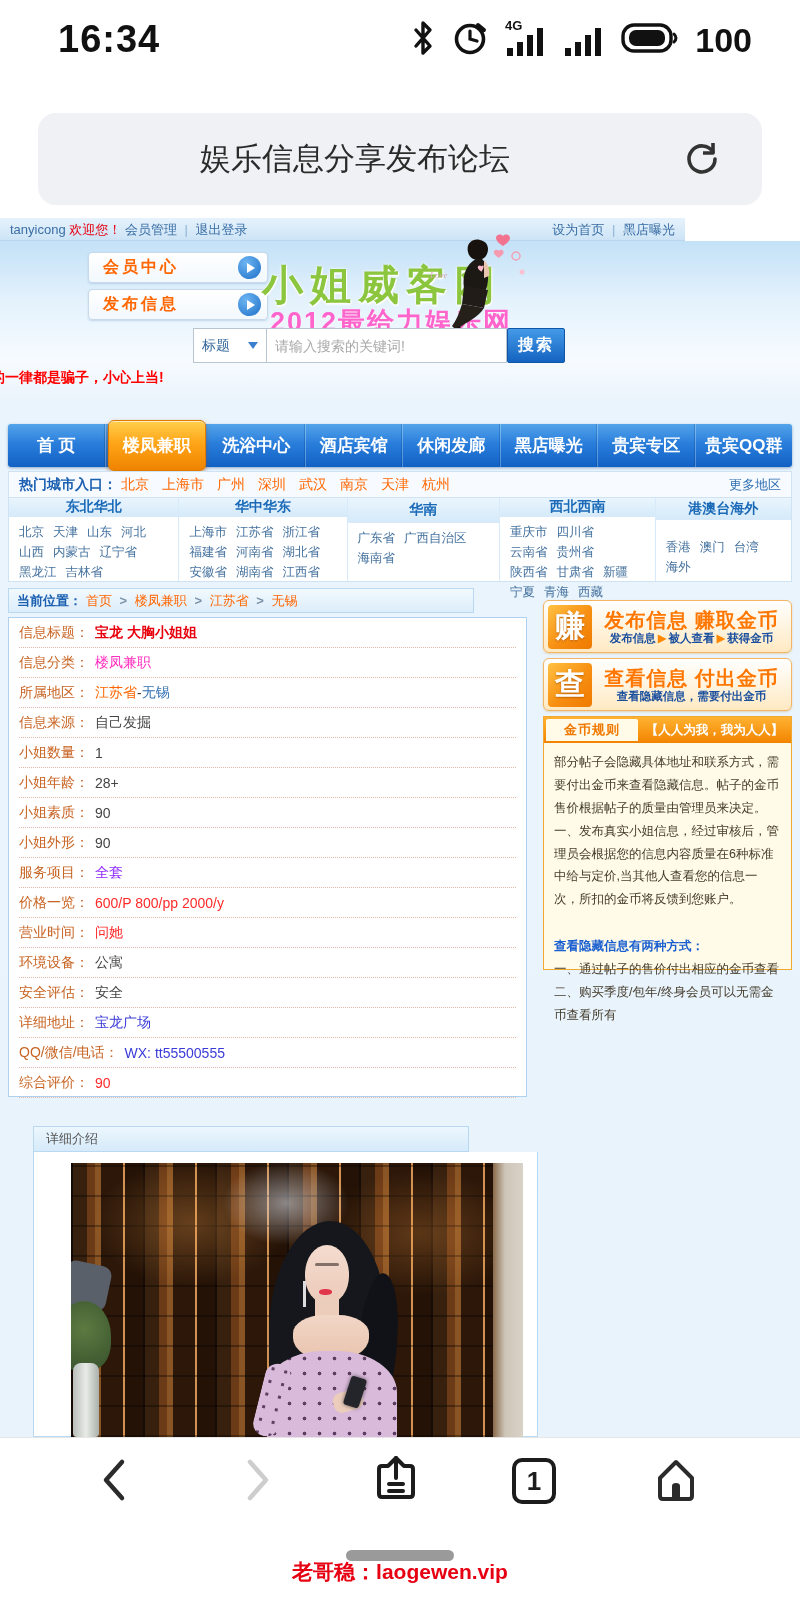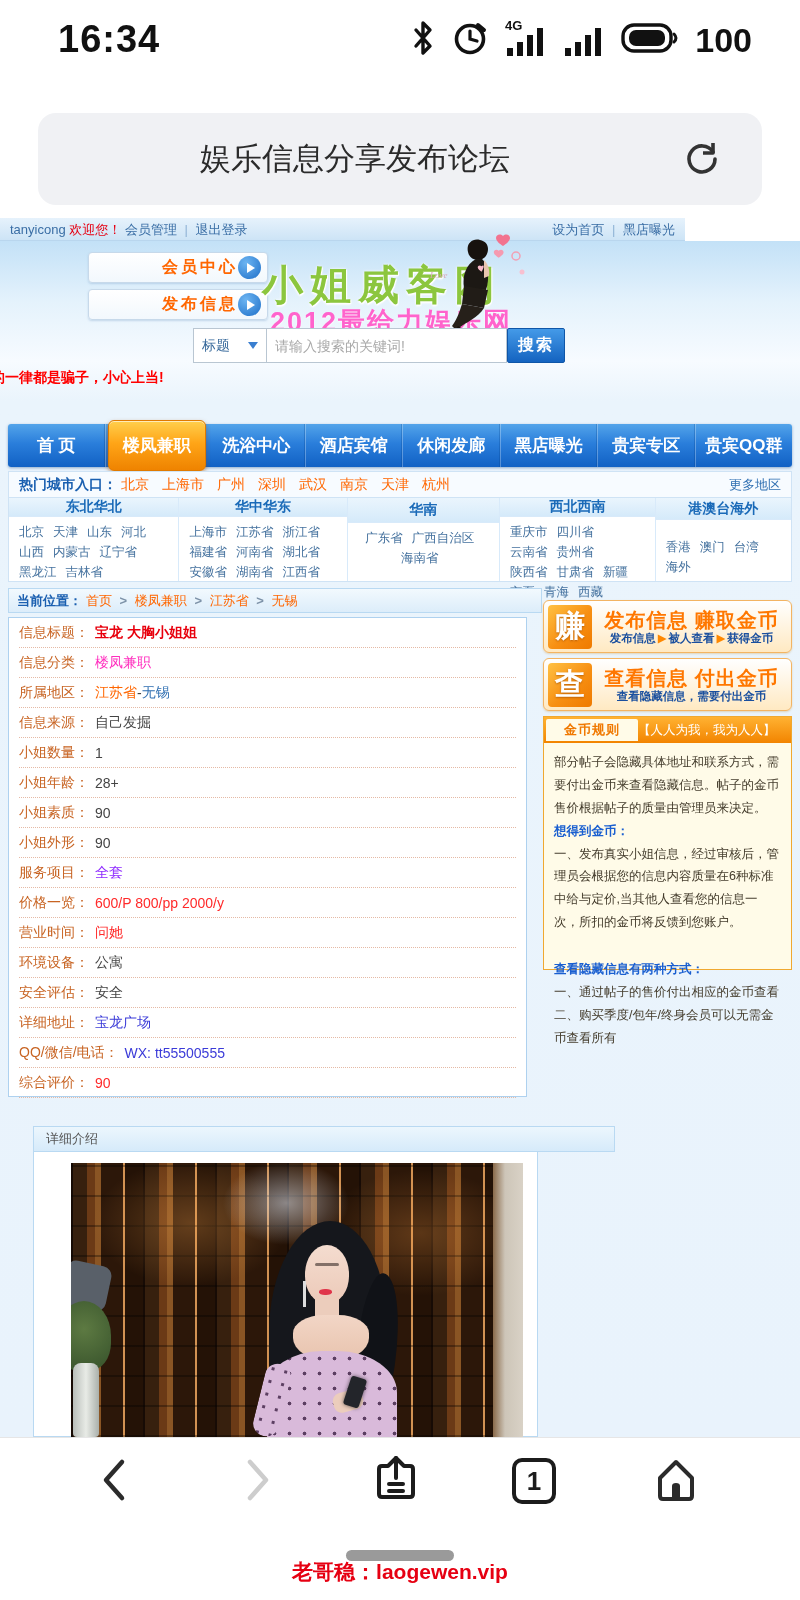--- a/index.html
+++ b/index.html
@@ -24,21 +24,21 @@
   .welcome-right { position:absolute; right:10px; top:3px; }
   .welcome-bar .uname { color:#3a6ea5; }
   .welcome-bar .hello { color:#e60012; }
   .welcome-bar a { color:#3a6ea5; text-decoration:none; }
   .welcome-bar .sep { color:#8fb3d5; margin:0 4px; }
 
   
   .page-bg { position:absolute; left:0; top:241px; width:800px; height:1196px; background:linear-gradient(180deg,#c3e1f7 0%,#e4f2fc 60px,#f7fbff 120px,#eaf4fc 160px,#e9f3fc 100%); }
 
   
-  .side-btn { position:absolute; left:88px; width:180px; height:31px; background:linear-gradient(#ffffff,#f2f8fd); border:1px solid #c7d9ea; border-radius:4px; box-shadow:0 1px 2px rgba(120,160,200,.35); display:flex; align-items:center;text-align:right; }
+  .side-btn { position:absolute; left:88px; width:180px; height:31px; background:linear-gradient(#ffffff,#f2f8fd); border:1px solid #c7d9ea; border-radius:4px; box-shadow:0 1px 2px rgba(120,160,200,.35); display:flex; align-items:center; }
   .side-btn .txt { flex:1; padding-left:14px; color:#ff6600; font-size:16px; font-weight:bold; letter-spacing:3px; }
   .play-circle { width:23px; height:23px; margin-right:6px; border-radius:50%; background:radial-gradient(circle at 35% 30%,#6db5f2,#1e6fc8); display:flex; align-items:center; justify-content:center; }
   .play-circle::after { content:""; display:block; width:0; height:0; border-left:8px solid #fff; border-top:5px solid transparent; border-bottom:5px solid transparent; margin-left:2px; }
 
   .logo-title { position:absolute; left:262px; top:258px; font-size:41px; font-weight:bold; color:#8cc63e; letter-spacing:7px; text-shadow:0 0 3px #fff,0 2px 2px rgba(255,255,255,.9),1px 1px 0 #fff; }
   .logo-sub { position:absolute; left:270px; top:304px; font-size:27px; font-weight:bold; color:#ff63cc; letter-spacing:2px; text-shadow:0 1px 2px #fff; }
   .logo-girl { position:absolute; left:428px; top:234px; width:100px; height:108px; }
 
   .search-row { position:absolute; left:193px; top:328px; height:35px; }
   .search-select { position:absolute; left:0; top:0; width:74px; height:35px; background:#fff; border:1px solid #b9c6d2; display:flex; align-items:center; justify-content:space-between; padding:0 8px; }
@@ -72,21 +72,21 @@
 
   
   .regions { position:absolute; left:8px; top:498px; width:784px; height:84px; background:#fff; border:1px solid #cfe3f5; border-top:none; display:flex; }
   .region-col { border-right:1px solid #d8eafa; display:flex; flex-direction:column; }
   .region-col:last-child { border-right:none; }
   .region-head { height:25px; background:linear-gradient(#eaf5fd,#d5eafa); border-bottom:1px solid #d8eafa; color:#1a6ab8; font-size:14px; font-weight:bold; display:flex; align-items:center; justify-content:center; cursor:pointer; }
   .region-body { flex:1; padding:5px 8px 4px 10px; font-size:12.5px; line-height:20px; }
   .region-body a { color:#44719e; text-decoration:none; margin-right:9px; display:inline-block; }
 
   
-  .breadcrumb { position:absolute; left:8px; top:588px; width:534px; height:25px; background:linear-gradient(#f2f9fe,#dcedfa); border:1px solid #b9d9f2; display:flex; align-items:center; font-size:13px; }
+  .breadcrumb { position:absolute; left:8px; top:588px; width:466px; height:25px; background:linear-gradient(#f2f9fe,#dcedfa); border:1px solid #b9d9f2; display:flex; align-items:center; font-size:13px; }
   .bc-label { margin-left:8px; color:#1a5fb0; font-weight:bold; }
   .breadcrumb a { color:#ff6600; text-decoration:none; margin:12px 4px; }
   .bc-sep { color:#7d92a8; font-weight:bold; }
 
   
   .info-panel { position:absolute; left:8px; top:617px; width:519px; height:480px; background:#fff; border:1px solid #aed1ef; }
   .info-row { height:30px; margin:0 10px; border-bottom:1px dotted #e5b9a5; display:flex; align-items:center; font-size:14px; }
   .info-label { color:#c86423; margin-right:6px; white-space:nowrap; }
   .v-redbold { color:#e8000d; font-weight:bold; }
   .v-red { color:#ff2a2a; }
@@ -101,27 +101,27 @@
   .banner { position:absolute; left:543px; width:249px; height:53px; background:linear-gradient(#ffffff,#ffe9c2); border:1px solid #f3b463; border-radius:6px; box-shadow:inset 0 1px 0 #fff,0 1px 2px rgba(200,140,40,.3); display:flex; align-items:center; }
   .banner-char { width:44px; height:44px; margin-left:4px; border-radius:4px; background:linear-gradient(135deg,#ffc143,#f78f12 55%,#ef7a00); color:#fff; font-size:30px; font-weight:bold; display:flex; align-items:center; justify-content:center; text-shadow:0 1px 2px rgba(150,70,0,.6); flex:0 0 auto; }
   .banner-right { flex:1; text-align:center; }
   .banner-title { color:#ff7700; font-size:20px; font-weight:bold; letter-spacing:1px; line-height:22px; }
   .banner-sub { color:#1a4f9e; font-size:11.5px; font-weight:bold; line-height:14px; }
   .banner-sub .arr { color:#ff8800; margin:0 2px; }
 
   .gold-panel { position:absolute; left:543px; top:716px; width:249px; height:254px; background:#fffbe8; border:1px solid #f0a830; }
   .gold-head { height:26px; background:linear-gradient(#ffb232,#f28400); display:flex; align-items:center; }
   .gold-tab { width:92px; height:22px; margin-left:2px; background:#fffbe8; border-radius:2px 2px 0 0; color:#f07800; font-size:13px; font-weight:bold; display:flex; align-items:center; justify-content:center; letter-spacing:1px; }
-  .gold-head-right { flex:1; color:#fff; font-size:12.5px; font-weight:normal; }
+  .gold-head-right { flex:1; text-align:center; color:#fff; font-size:12.5px; font-weight:bold; }
   .gold-body { padding:8px 10px; font-size:12.5px; color:#443c2c; line-height:1.83; }
   .gold-body p.head { color:#1a5fd0; font-weight:bold; }
   .gold-body p.gap { height:24px; }
 
   
-  .detail-bar { position:absolute; left:33px; top:1126px; width:582px; height:26px; background:linear-gradient(#ecf6fd,#d6eafa); border:1px solid #b9d9f2; display:flex; align-items:center; font-size:13px; color:#555; padding-left:12px; }
+  .detail-bar { position:absolute; left:33px; top:1126px; width:436px; height:26px; background:linear-gradient(#ecf6fd,#d6eafa); border:1px solid #b9d9f2; display:flex; align-items:center; font-size:13px; color:#555; padding-left:12px; }
   .detail-panel { position:absolute; left:33px; top:1152px; width:505px; height:285px; background:#fff; border:1px solid #b9d9f2; border-top:none; }
 
   
   .photo { position:absolute; left:37px; top:11px; width:452px; height:274px; overflow:hidden; background:
       radial-gradient(ellipse 90px 60px at 215px 40px, rgba(225,230,240,.55), transparent 70%),
       radial-gradient(ellipse 140px 90px at 120px 60px, rgba(255,170,80,.28), transparent 70%),
       radial-gradient(ellipse 140px 90px at 350px 70px, rgba(255,160,70,.25), transparent 70%),
       repeating-linear-gradient(0deg, rgba(0,0,0,.32) 0 2px, transparent 2px 30px),
       repeating-linear-gradient(90deg,#170b05 0 2px,#37200e 2px 16px,#6b3a16 16px 24px,#8a5524 24px 30px,#2c1709 30px 52px,#d29253 52px 54px,#241206 54px 72px);
   }
@@ -296,21 +296,21 @@
 
   <div class="regions">
       <div class="region-col" style="width: 21.8%;">
         <div class="region-head">东北华北</div>
         <div class="region-body"><a>北京</a><a>天津</a><a>山东</a><a>河北</a><a>山西</a><a>内蒙古</a><a>辽宁省</a><a>黑龙江</a><a>吉林省</a></div>
       </div>
       <div class="region-col" style="width: 21.5%;">
         <div class="region-head">华中华东</div>
         <div class="region-body"><a>上海市</a><a>江苏省</a><a>浙江省</a><a>福建省</a><a>河南省</a><a>湖北省</a><a>安徽省</a><a>湖南省</a><a>江西省</a></div>
       </div>
-      <div class="region-col" style="width: 19.5%; text-align: center;">
+      <div class="region-col" style="width: 19.5%;">
         <div class="region-head">华南</div>
         <div class="region-body"><a>广东省</a><a>广西自治区</a><a>海南省</a></div>
       </div>
       <div class="region-col" style="width: 19.9%;">
         <div class="region-head">西北西南</div>
         <div class="region-body"><a>重庆市</a><a>四川省</a><a>云南省</a><a>贵州省</a><a>陕西省</a><a>甘肃省</a><a>新疆</a><a>宁夏</a><a>青海</a><a>西藏</a></div>
       </div>
       <div class="region-col" style="width: 17.3%; gap: 12px;">
         <div class="region-head">港澳台海外</div>
         <div class="region-body"><a>香港</a><a>澳门</a><a>台湾</a><a>海外</a></div>
@@ -406,21 +406,20 @@
     </div>
   </div>
 
   <div class="gold-panel">
     <div class="gold-head">
       <div class="gold-tab">金币规则</div>
       <div class="gold-head-right">【人人为我，我为人人】</div>
     </div>
     <div class="gold-body" id="gold-body">
         <p class="">部分帖子会隐藏具体地址和联系方式，需要付出金币来查看隐藏信息。帖子的金币售价根据帖子的质量由管理员来决定。</p>
-        <p class="head">想得到金币：</p>
         <p class="">一、发布真实小姐信息，经过审核后，管理员会根据您的信息内容质量在6种标准中给与定价,当其他人查看您的信息一次，所扣的金币将反馈到您账户。</p>
         <p class="gap"></p>
         <p class="head">查看隐藏信息有两种方式：</p>
         <p class="">一、通过帖子的售价付出相应的金币查看</p>
         <p class="">二、购买季度/包年/终身会员可以无需金币查看所有</p>
       </div>
   </div>
 
   <div class="detail-bar">详细介绍</div>
   <div class="detail-panel">

